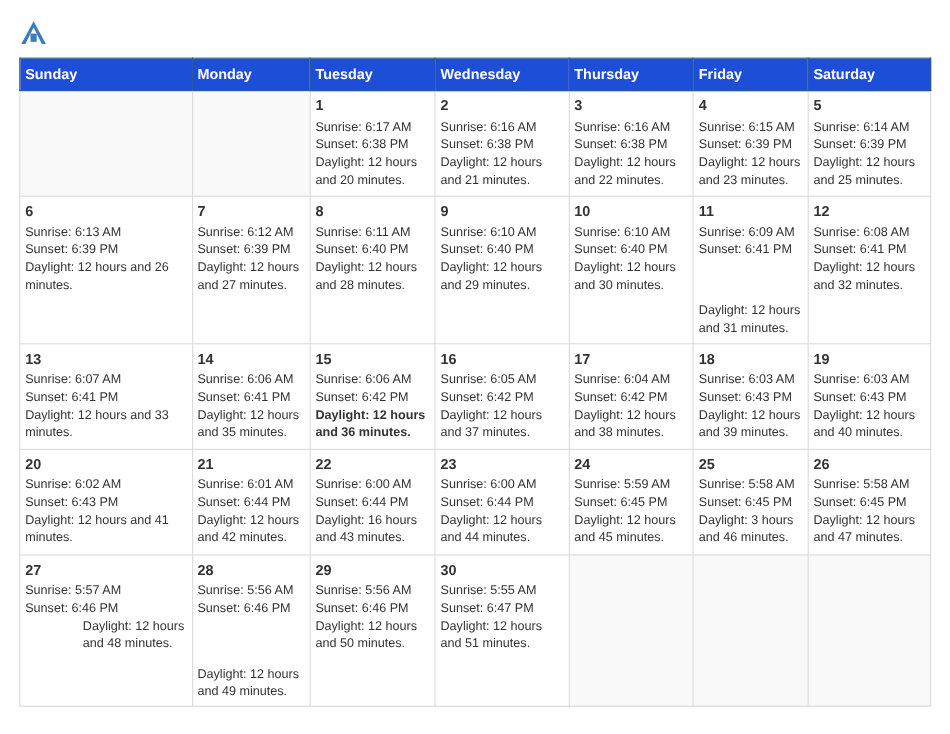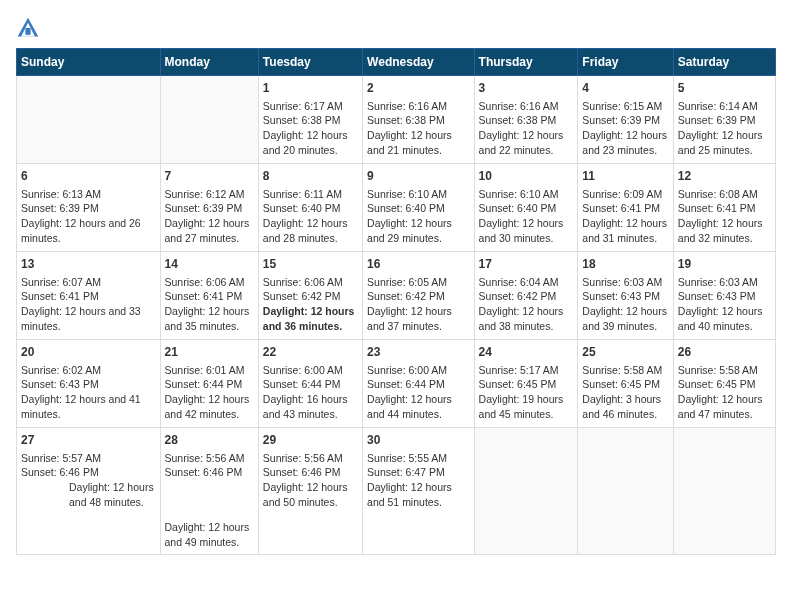--- a/index.html
+++ b/index.html
@@ -36,21 +36,21 @@
     .subtitle {
       font-size: 14px;
       color: #555;
     }
     table {
       width: 100%;
       border-collapse: collapse;
       font-size: 11px;
     }
     thead tr {
-      background-color: #0c4a6e;
+      background-color: #1d4ed8;
       color: white;
     }
     thead th {
       padding: 6px 4px;
       text-align: left;
       font-weight: bold;
       font-size: 12px;
       border: 1px solid #2a5a9f;
     }
     tbody tr {
@@ -172,21 +172,21 @@
         <td>
           <span class="day-number">10</span>
           <span style="display: block;">Sunrise: 6:10 AM</span>
           <span style="display: block;">Sunset: 6:40 PM</span>
           <span style="display: block;">Daylight: 12 hours and 30 minutes.</span>
         </td>
         <td>
           <span class="day-number">11</span>
           <span style="display: block;">Sunrise: 6:09 AM</span>
           <span style="display: block;">Sunset: 6:41 PM</span>
-          <span style="display: block;">Daylight: 12 hours and 31 minutes.</span>
+          <span style="display: block; margin-top: 36px;">Daylight: 12 hours and 31 minutes.</span>
         </td>
         <td>
           <span class="day-number">12</span>
           <span style="display: block;">Sunrise: 6:08 AM</span>
           <span style="display: block;">Sunset: 6:41 PM</span>
           <span style="display: block;">Daylight: 12 hours and 32 minutes.</span>
         </td>
       </tr>
       <tr>
         <td>
@@ -252,23 +252,23 @@
           <span style="display: block;">Daylight: 16 hours and 43 minutes.</span>
         </td>
         <td>
           <span class="day-number">23</span>
           <span style="display: block;">Sunrise: 6:00 AM</span>
           <span style="display: block;">Sunset: 6:44 PM</span>
           <span style="display: block;">Daylight: 12 hours and 44 minutes.</span>
         </td>
         <td>
           <span class="day-number">24</span>
-          <span style="display: block;">Sunrise: 5:17 AM</span>
+          <span style="display: block;">Sunrise: 5:59 AM</span>
           <span style="display: block;">Sunset: 6:45 PM</span>
-          <span style="display: block;">Daylight: 19 hours and 45 minutes.</span>
+          <span style="display: block;">Daylight: 12 hours and 45 minutes.</span>
         </td>
         <td>
           <span class="day-number">25</span>
           <span style="display: block;">Sunrise: 5:58 AM</span>
           <span style="display: block;">Sunset: 6:45 PM</span>
           <span style="display: block;">Daylight: 3 hours and 46 minutes.</span>
         </td>
         <td>
           <span class="day-number">26</span>
           <span style="display: block;">Sunrise: 5:58 AM</span>

